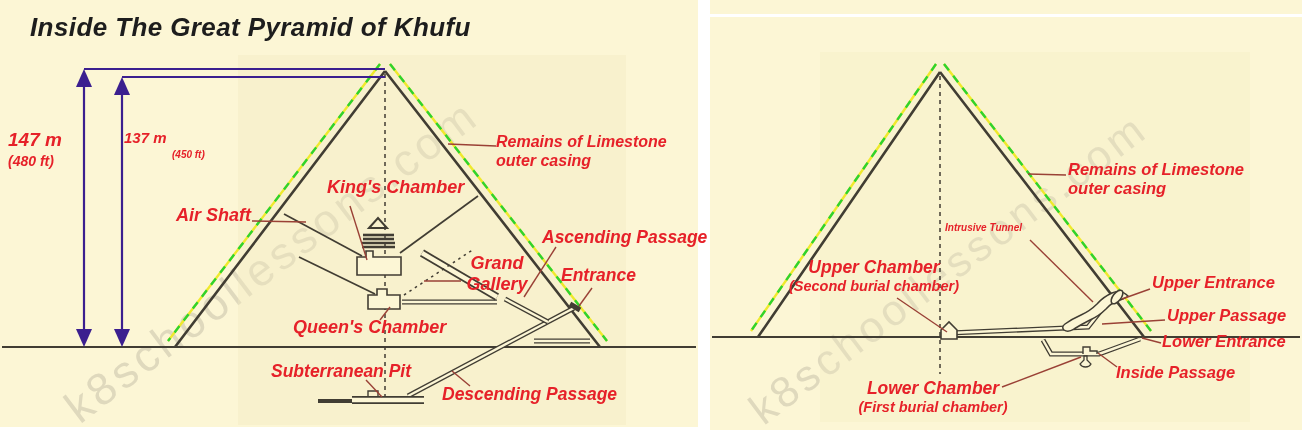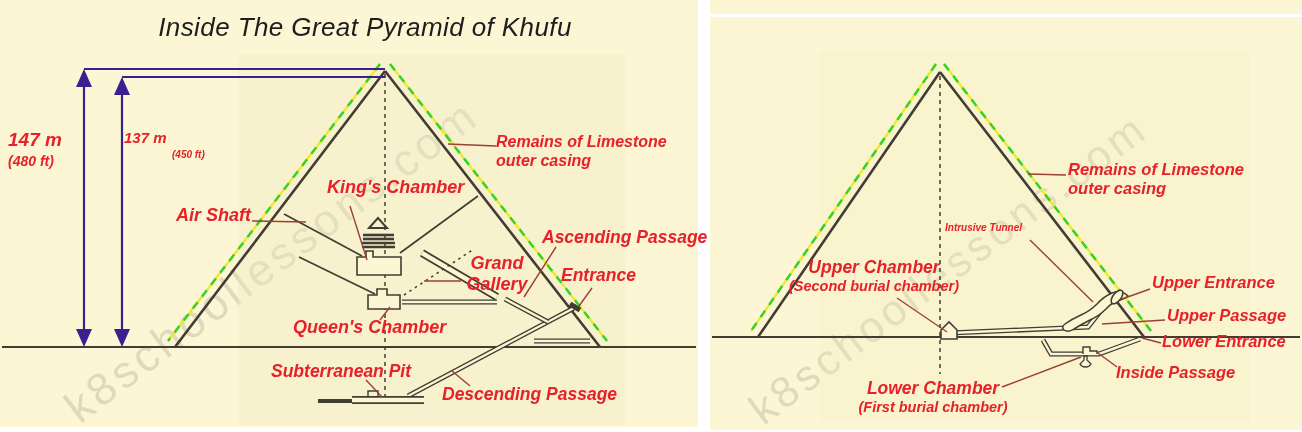--- a/index.html
+++ b/index.html
@@ -7,23 +7,23 @@
     width:1302px;height:432px;
     background:#ffffff;
     font-family:"Liberation Sans", sans-serif;
     position:relative;overflow:hidden;
   }
   .panel{position:absolute;top:0;background:var(--panel-bg);}
   #panel-left{left:0;width:698px;height:427px;}
   #panel-right{left:710px;width:592px;height:430px;}
   .panel svg{position:absolute;left:0;top:0;}
   .panel-title{
-    position:absolute;text-align:center;
+    position:absolute;
     color:var(--title-dark);
-    font-style:italic;font-weight:400;letter-spacing:.4px;
+    font-style:italic;font-weight:700;letter-spacing:.4px;
     white-space:nowrap;
   }
   .watermark{
     position:absolute;color:var(--watermark-gray);opacity:.26;
     font-size:45px;letter-spacing:4px;white-space:nowrap;
     transform:rotate(-37deg);transform-origin:0 0;pointer-events:none;
   }
   .lbl{
     position:absolute;color:var(--label-red);
     font-style:italic;font-weight:700;line-height:1.18;

